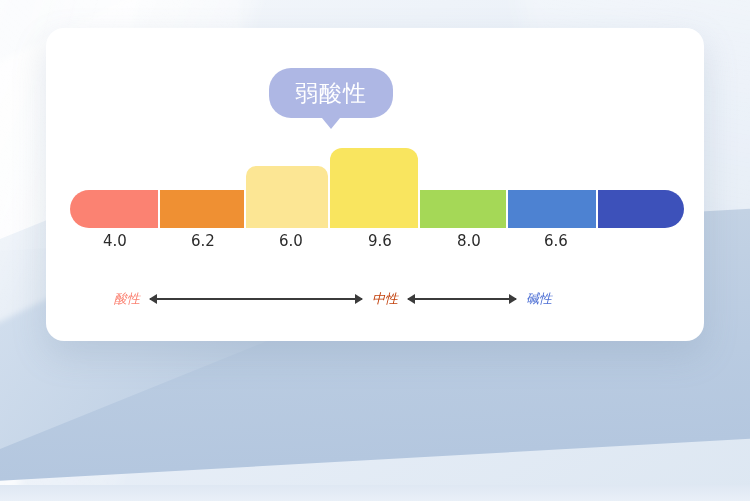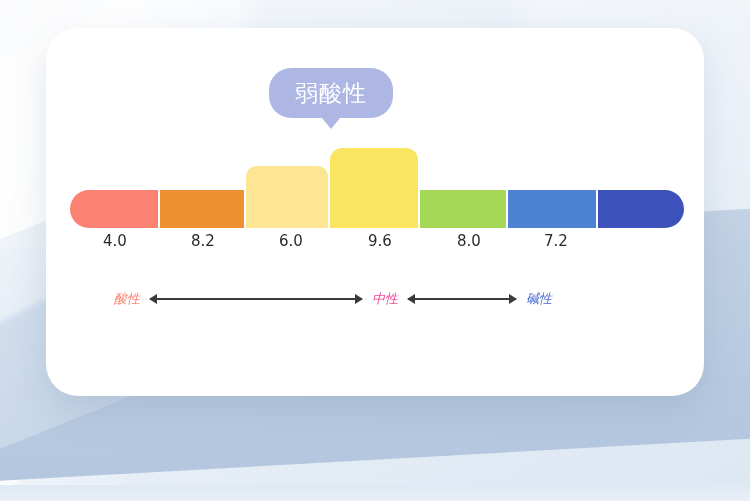--- a/index.html
+++ b/index.html
@@ -83,23 +83,23 @@
     width: 750px; height: 16px;
     background: linear-gradient(180deg, #dfe8f3 0%, #e9f0f8 100%);
   }
 
   
   #card {
     position: absolute;
     left: 46px;
     top: 28px;
     width: 658px;
-    height: 368px;
+    height: 313px;
     background: #ffffff;
-    border-radius: 32px;
+    border-radius: 18px;
     box-shadow: 0 14px 34px rgba(120,140,170,0.22);
   }
 
   
   #tooltip-wrap {
     position: absolute;
     left: 223px;
     top: 40px;
     width: 124px;
   }
@@ -254,29 +254,29 @@
         <div class="ph-seg raised-a" style="flex: 0 0 82px; background: rgb(252, 230, 148);"></div>
         <div class="ph-seg raised-b" style="flex: 0 0 88px; background: rgb(249, 229, 95);"></div>
         <div class="ph-seg" style="flex: 0 0 86px; background: rgb(165, 216, 87);"></div>
         <div class="ph-seg" style="flex: 0 0 88px; background: rgb(77, 130, 210);"></div>
         <div class="ph-seg last" style="flex: 0 0 86px; background: rgb(61, 81, 186);"></div>
       </div>
     </div>
 
     <div id="ph-ticks">
       <div class="ph-tick" style="flex:0 0 90px;">4.0</div>
-      <div class="ph-tick" style="flex:0 0 86px;">8.2</div>
+      <div class="ph-tick" style="flex:0 0 86px;">6.2</div>
       <div class="ph-tick" style="flex:0 0 90px;">6.0</div>
       <div class="ph-tick" style="flex:0 0 88px;">9.6</div>
       <div class="ph-tick" style="flex:0 0 90px;">8.0</div>
-      <div class="ph-tick" style="flex:0 0 84px;">7.2</div>
+      <div class="ph-tick" style="flex:0 0 84px;">6.6</div>
     </div>
 
     <div id="legend">
       <span class="legend-label" style="margin-left: 44px; color: rgb(251, 130, 114);">酸性</span>
       <span class="legend-arrow arrow-long"></span>
-      <span class="legend-label" style="color: #ec4899;">中性</span>
+      <span class="legend-label" style="color: #c2410c;">中性</span>
       <span class="legend-arrow arrow-short"></span>
       <span class="legend-label" style="color: rgb(77, 111, 212);">碱性</span>
     </div>
 
   </div>
 </div>
 
 </body></html>

